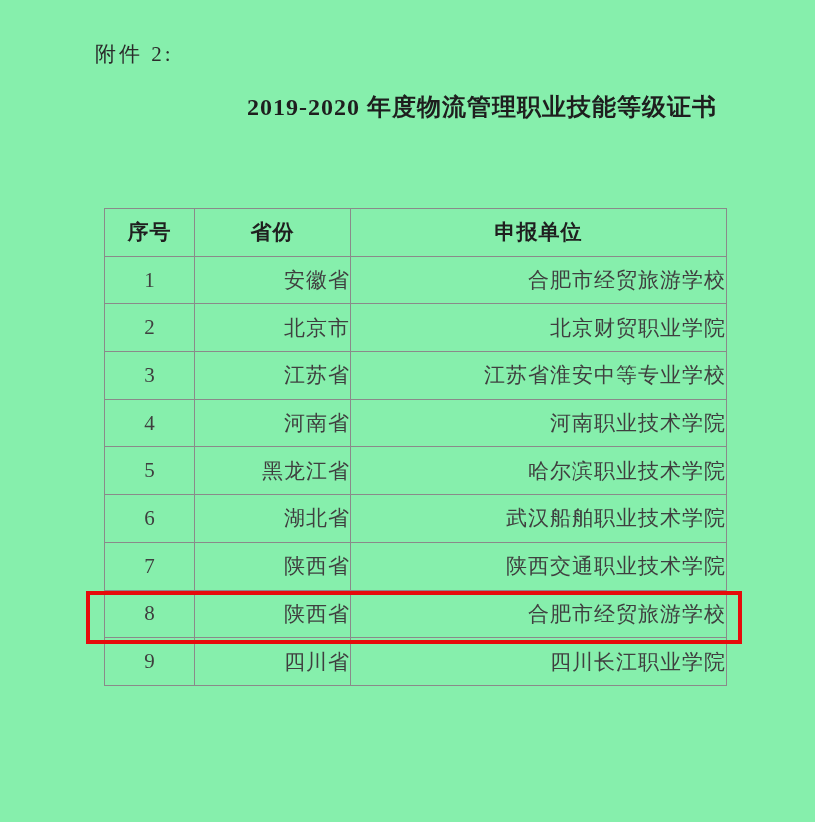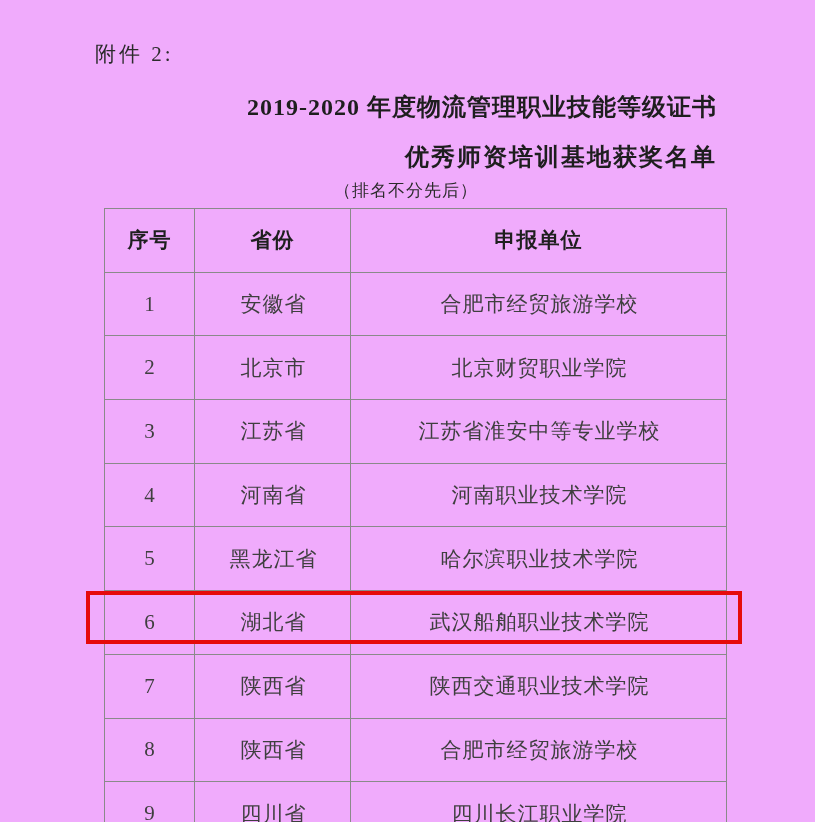--- a/index.html
+++ b/index.html
@@ -1,20 +1,20 @@
 <!DOCTYPE html>
 <html><head>
 <meta charset="utf-8">
 <style>
   html, body { margin: 0; padding: 0; background: #ffffff; }
   .page {
     position: relative;
     width: 815px;
     height: 822px;
-    background: #f0abfc;
+    background: #86efac;
     font-family: "Liberation Serif", "DejaVu Serif", serif;
     overflow: hidden;
   }
   .attachment {
     position: absolute;
     left: 95px;
     top: 40px;
     font-size: 21px;
     color: #2b2b2b;
     letter-spacing: 3px;
@@ -52,61 +52,59 @@
     border-collapse: collapse;
     table-layout: fixed;
   }
   col.c1 { width: 90px; }
   col.c2 { width: 156px; }
   col.c3 { width: 376px; }
   .award-table th, .award-table td {
     border: 1px solid #8a8a8a;
     height: 46.7px;
     vertical-align: middle;
-    padding: 8px;
+    padding: 0;
     overflow: hidden;
     white-space: nowrap;
   }
   .award-table th {
     font-size: 21px;
     font-weight: bold;
     color: #1f1f1f;
     text-align: center;
     letter-spacing: 1px;
   }
   .award-table td {
     font-size: 21px;
     font-weight: normal;
     color: #3f3f3f;
   }
   td.cell-index { text-align: center; }
-  td.cell-province, td.cell-unit { text-align: center; padding-left: 10px; letter-spacing: 1px; }
+  td.cell-province, td.cell-unit { text-align: right; padding-left: 10px; letter-spacing: 1px; }
   .highlight-box {
     position: absolute;
     left: 86px;
     top: 591px;
     width: 656px;
     height: 53px;
     box-sizing: border-box;
     border: 4px solid #e60b0b;
     pointer-events: none;
   }
 </style>
 </head>
 <body>
 
 <div class="page">
 
   <div class="attachment">附件 2:</div>
 
   <div class="title-line t1">2019-2020 年度物流管理职业技能等级证书</div>
 
-  <div class="title-line t2">优秀师资培训基地获奖名单</div>
 
-  <div class="subtitle">（排名不分先后）</div>
 
   <table class="award-table">
     <colgroup>
         <col class="c1">
         <col class="c2">
         <col class="c3">
       </colgroup>
     <thead>
       <tr>
         <th>序号</th>

